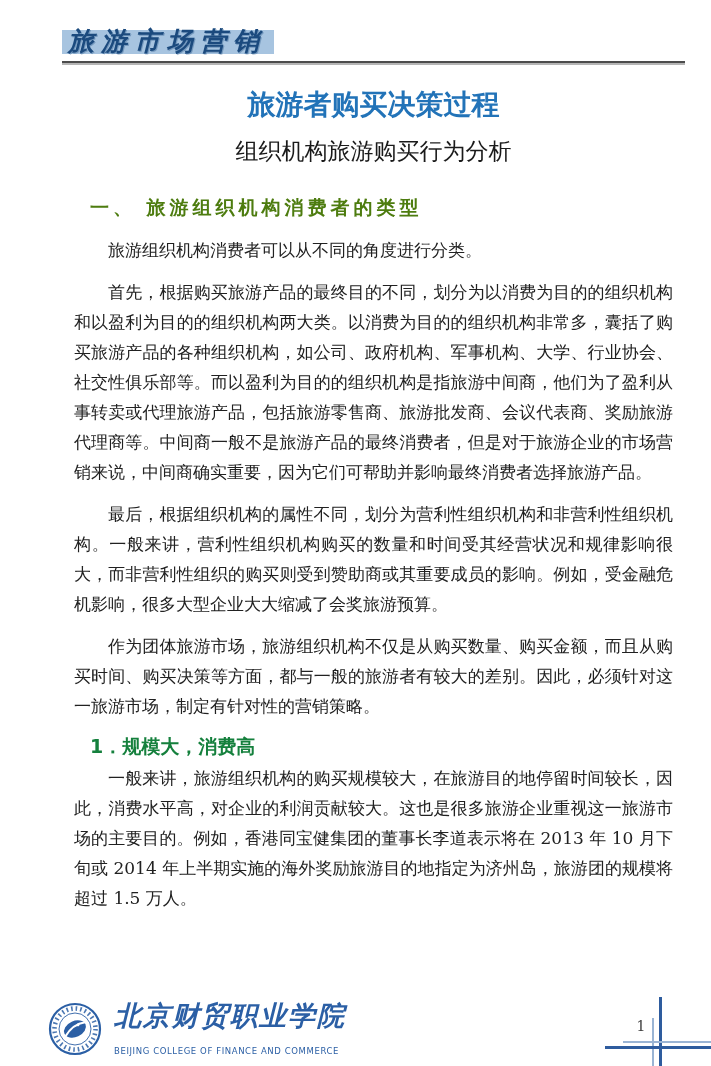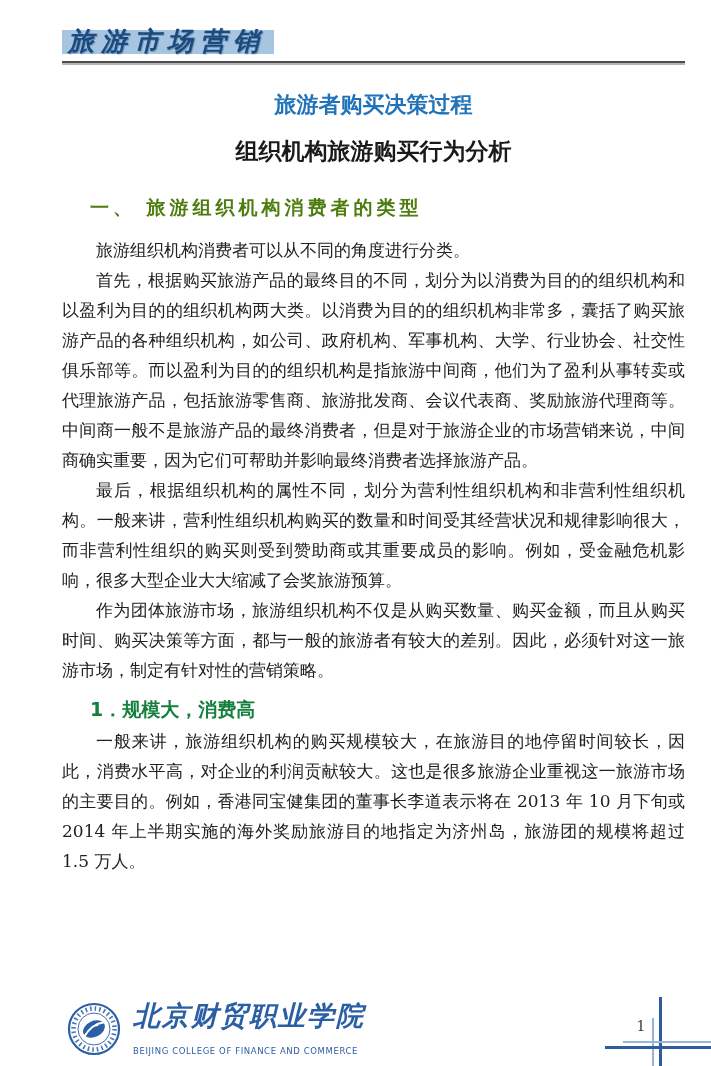--- a/index.html
+++ b/index.html
@@ -33,46 +33,46 @@
     background: #4c4c4c;
     box-shadow: 0 2px 0 #b5b5b5;
   }
 
   
   .title {
     margin: 23px 0 0 0;
     text-align: center;
     font-family: "DejaVu Sans", sans-serif;
     font-weight: bold;
-    font-size: 22px;
+    font-size: 28px;
     line-height: 37px;
     color: #2273b8;
   }
   .subtitle {
     margin: 13px 0 0 0;
     text-align: center;
     font-family: "DejaVu Sans", sans-serif;
-    font-weight: bold;
+    font-weight: normal;
     font-size: 23px;
     line-height: 30px;
     color: #1a1a1a;
   }
   .section-heading {
     margin: 28px 0 0 28px;
     font-family: "DejaVu Sans", sans-serif;
     font-weight: bold;
     font-size: 19px;
     line-height: 26px;
     letter-spacing: 4px;
     color: #4d7c0f;
   }
 
   
   .body-para {
-    margin: 0;
+    margin: 12px;
     font-size: 17px;
     line-height: 30px;
     color: #212121;
     text-align: justify;
     text-indent: 2em;
   }
   .body-para.first { margin-top: 15px; }
 
   .subsection-heading {
     margin: 11px 0 0 28px;
@@ -80,21 +80,21 @@
     font-weight: bold;
     font-size: 19px;
     line-height: 26px;
     color: #15803d;
   }
   .after-subheading { margin-top: 4px; }
 
   
   .footer-logo {
     position: absolute;
-    left: 67px; top: 1001px;
+    left: 48px; top: 1001px;
     display: flex;
     align-items: center;
   }
   .seal { width: 54px; height: 54px; flex: 0 0 auto; }
   .footer-wordmark { margin-left: 12px; }
   .college-name-cn {
     font-family: "DejaVu Serif", serif;
     font-style: italic;
     font-weight: bold;
     font-size: 27px;

